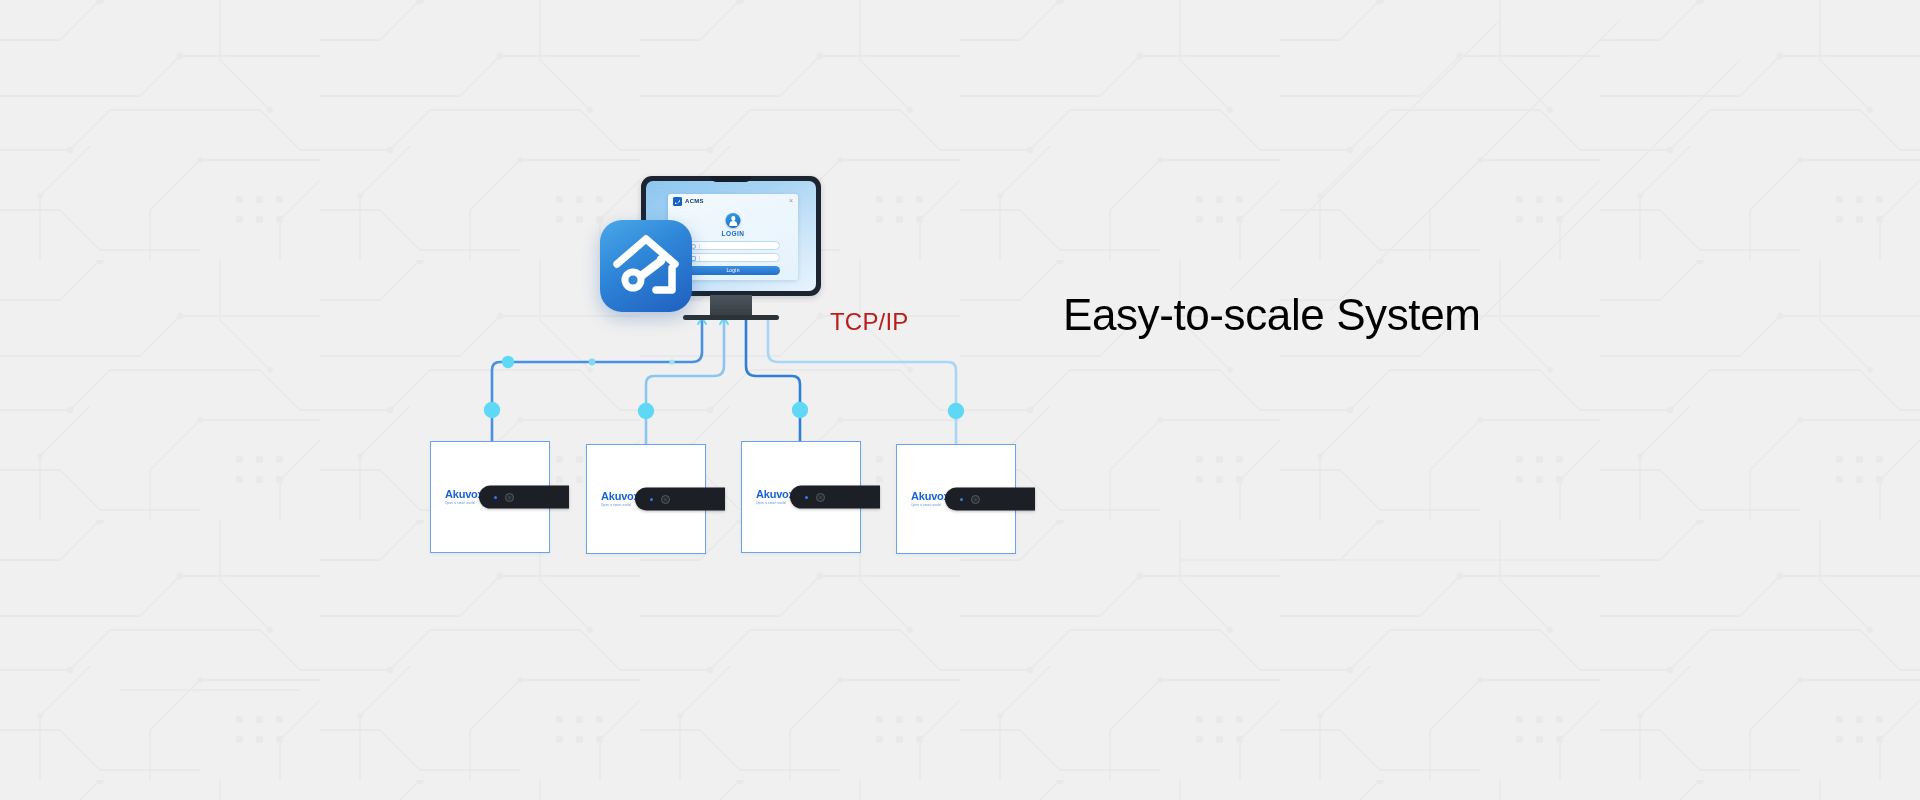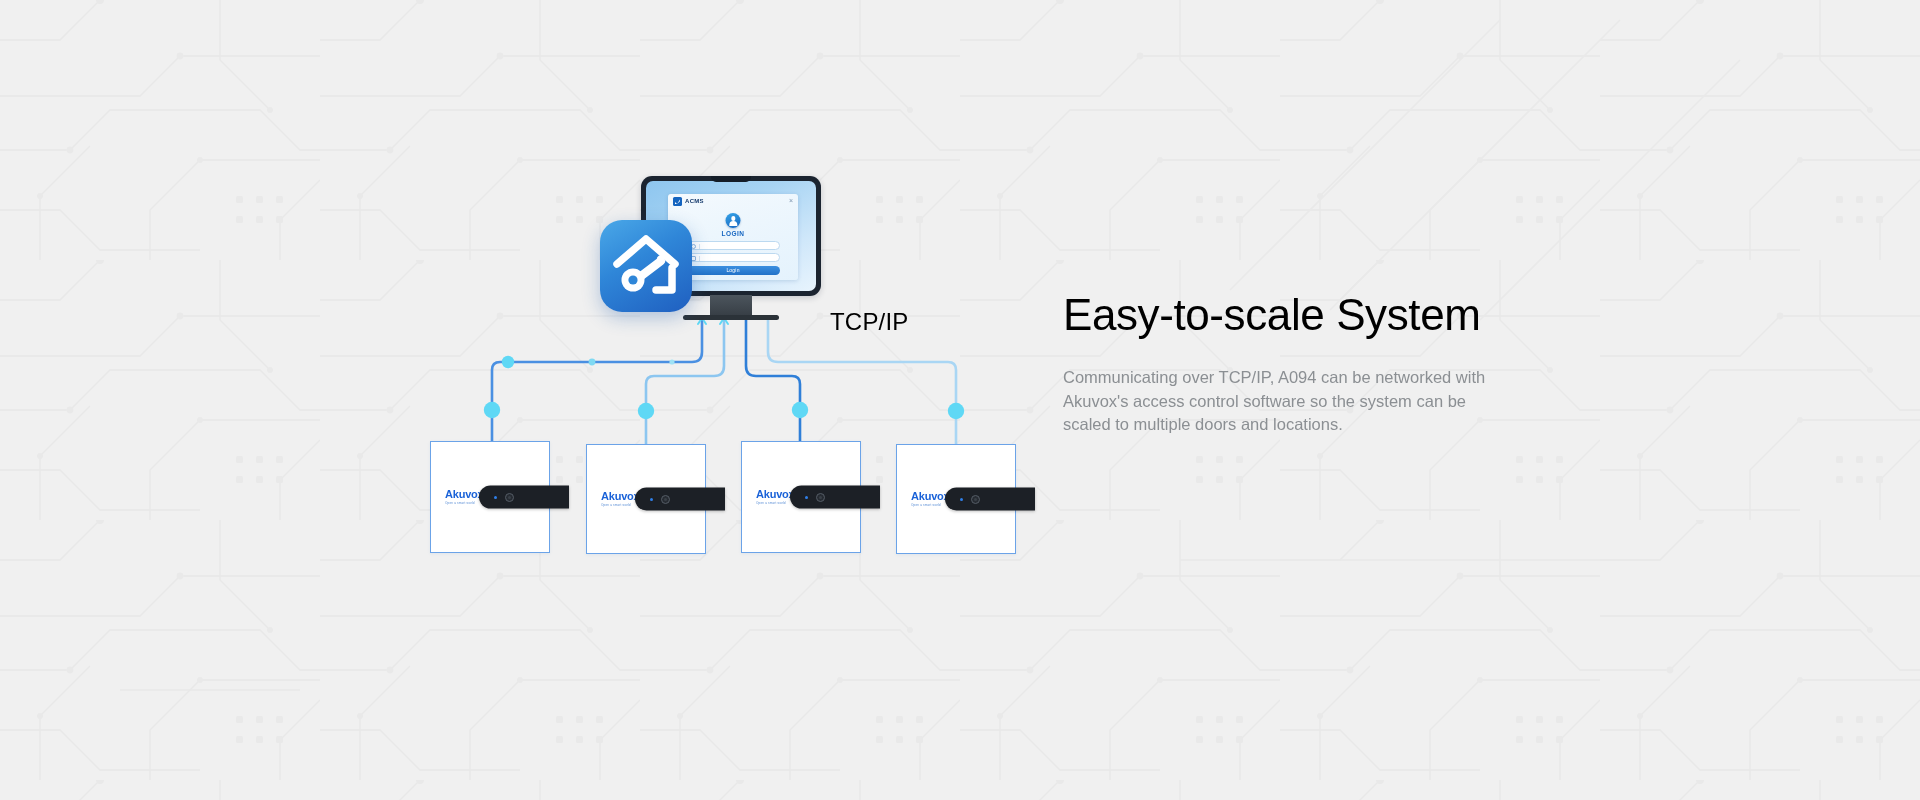--- a/index.html
+++ b/index.html
@@ -16,21 +16,21 @@
 
   
   #stage { position:absolute; inset:0; z-index:2; }
 
   
   #connectors { position:absolute; left:0; top:0; width:1920px; height:800px; z-index:3; pointer-events:none; }
 
   
   #tcpip-label {
     position:absolute; left:830px; top:308px;
-    font-size:24px; color:#000000; letter-spacing:.2px;
+    font-size:24px; color:#b91c1c; letter-spacing:.2px;
     z-index:5; white-space:nowrap;
   }
 
   
   #monitor { position:absolute; left:641px; top:176px; width:180px; height:140px; z-index:4; }
   .mon-bezel {
     position:absolute; left:0; top:0; width:180px; height:120px;
     background:#1b2430; border-radius:11px;
     box-shadow:0 2px 6px rgba(20,30,50,.18);
   }
@@ -363,16 +363,15 @@
         <span class="dev-line w100"></span>
         <span class="dev-line w70"></span>
         <span class="dev-line w45"></span>
         <span class="dev-line w30"></span>
       </span>
     </div>
   </div>
 
   <div id="text-block">
     <h1 id="headline">Easy-to-scale System</h1>
-    <p id="body-copy">Communicating over TCP/IP, A094 can be networked with Akuvox's access control software so the system can be scaled to multiple doors and locations.</p>
   </div>
 
 </div>
 
 </body></html>

